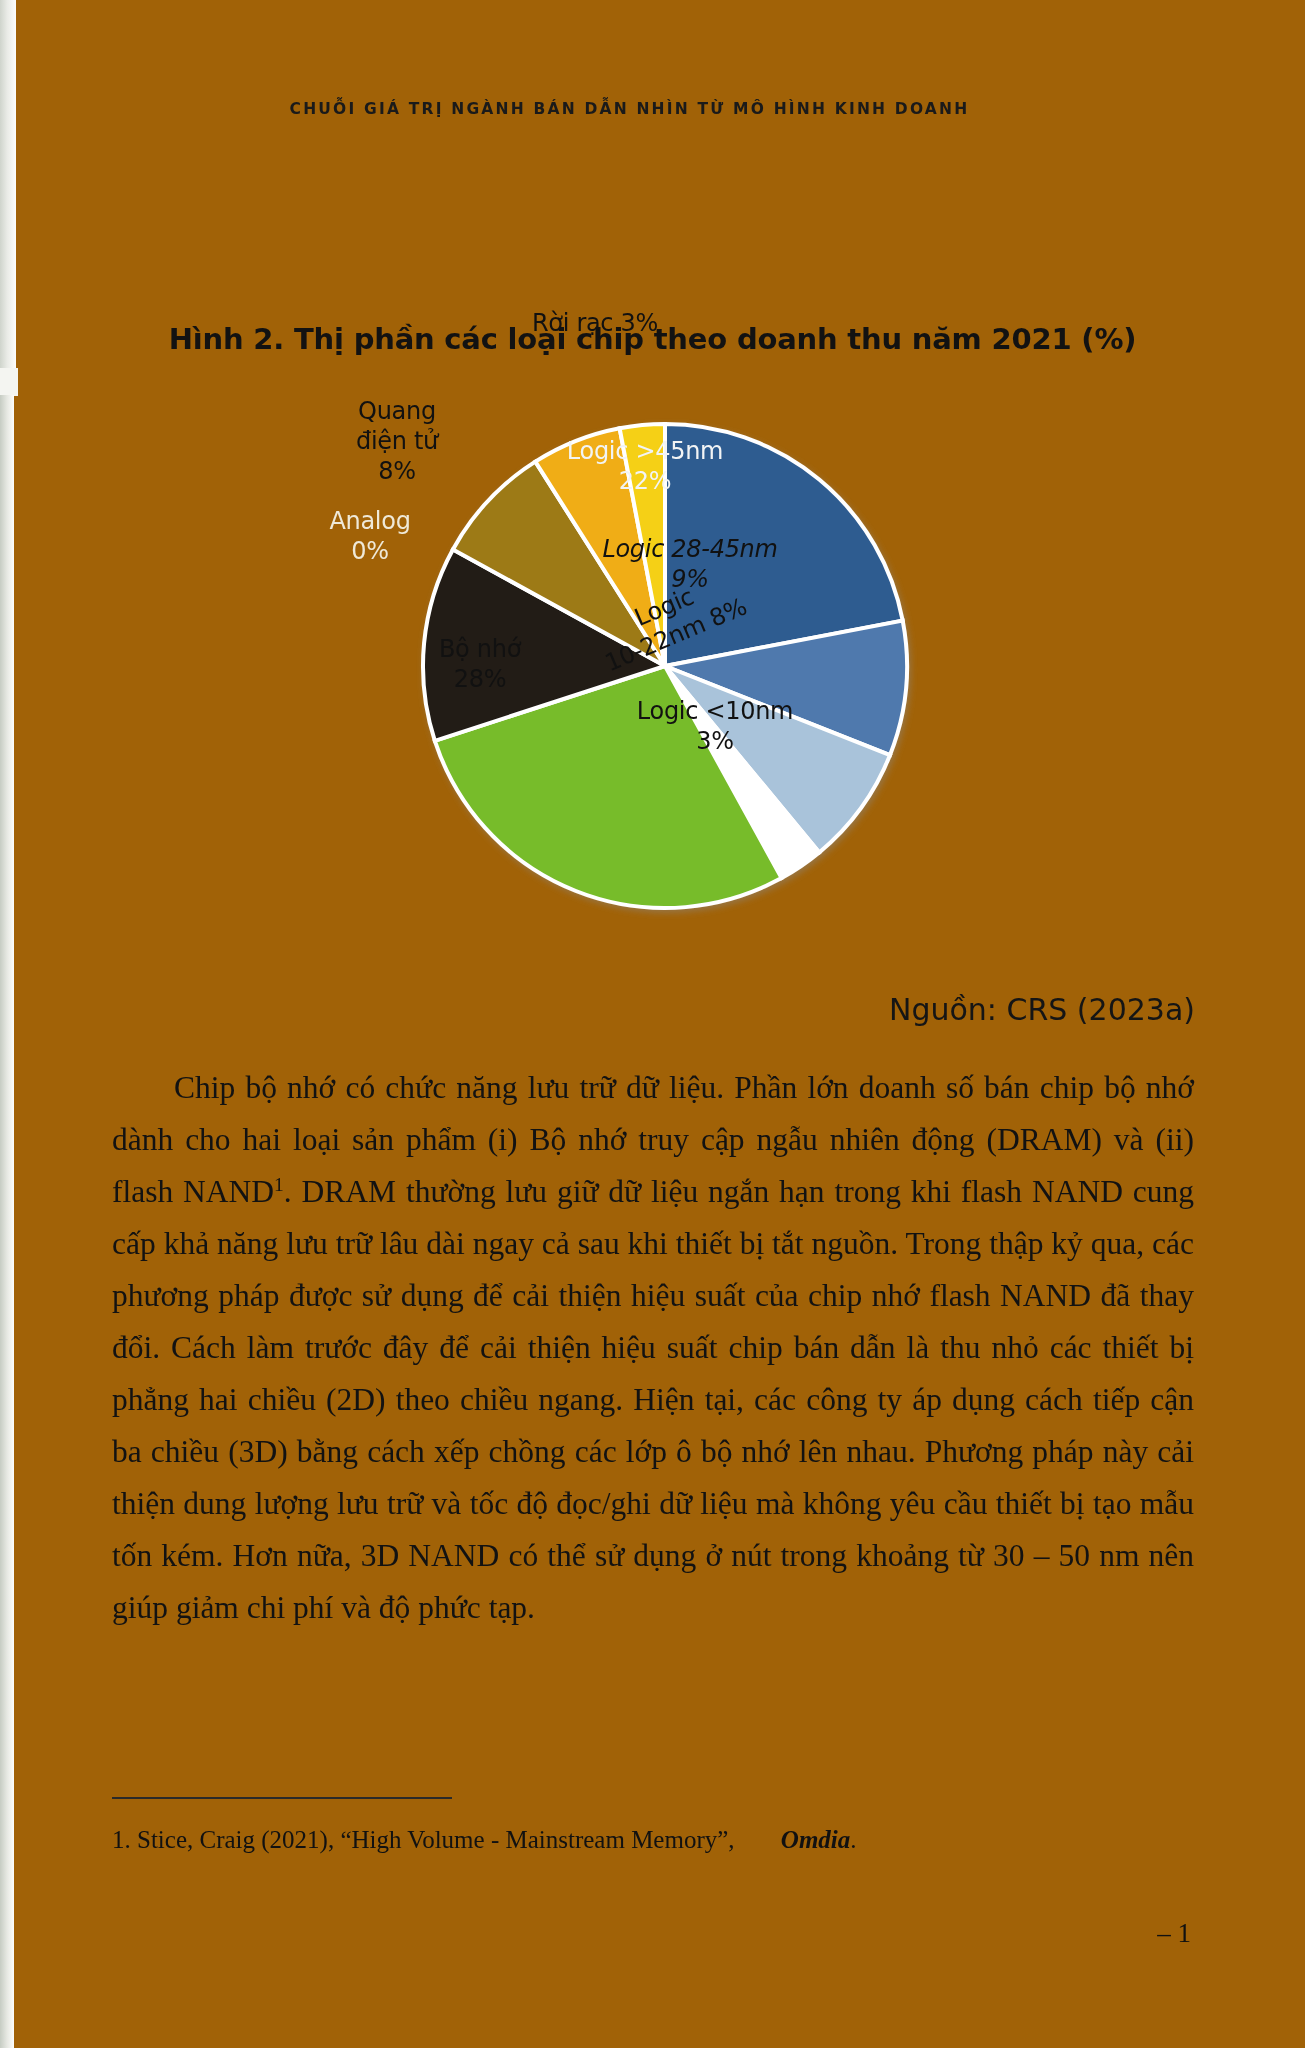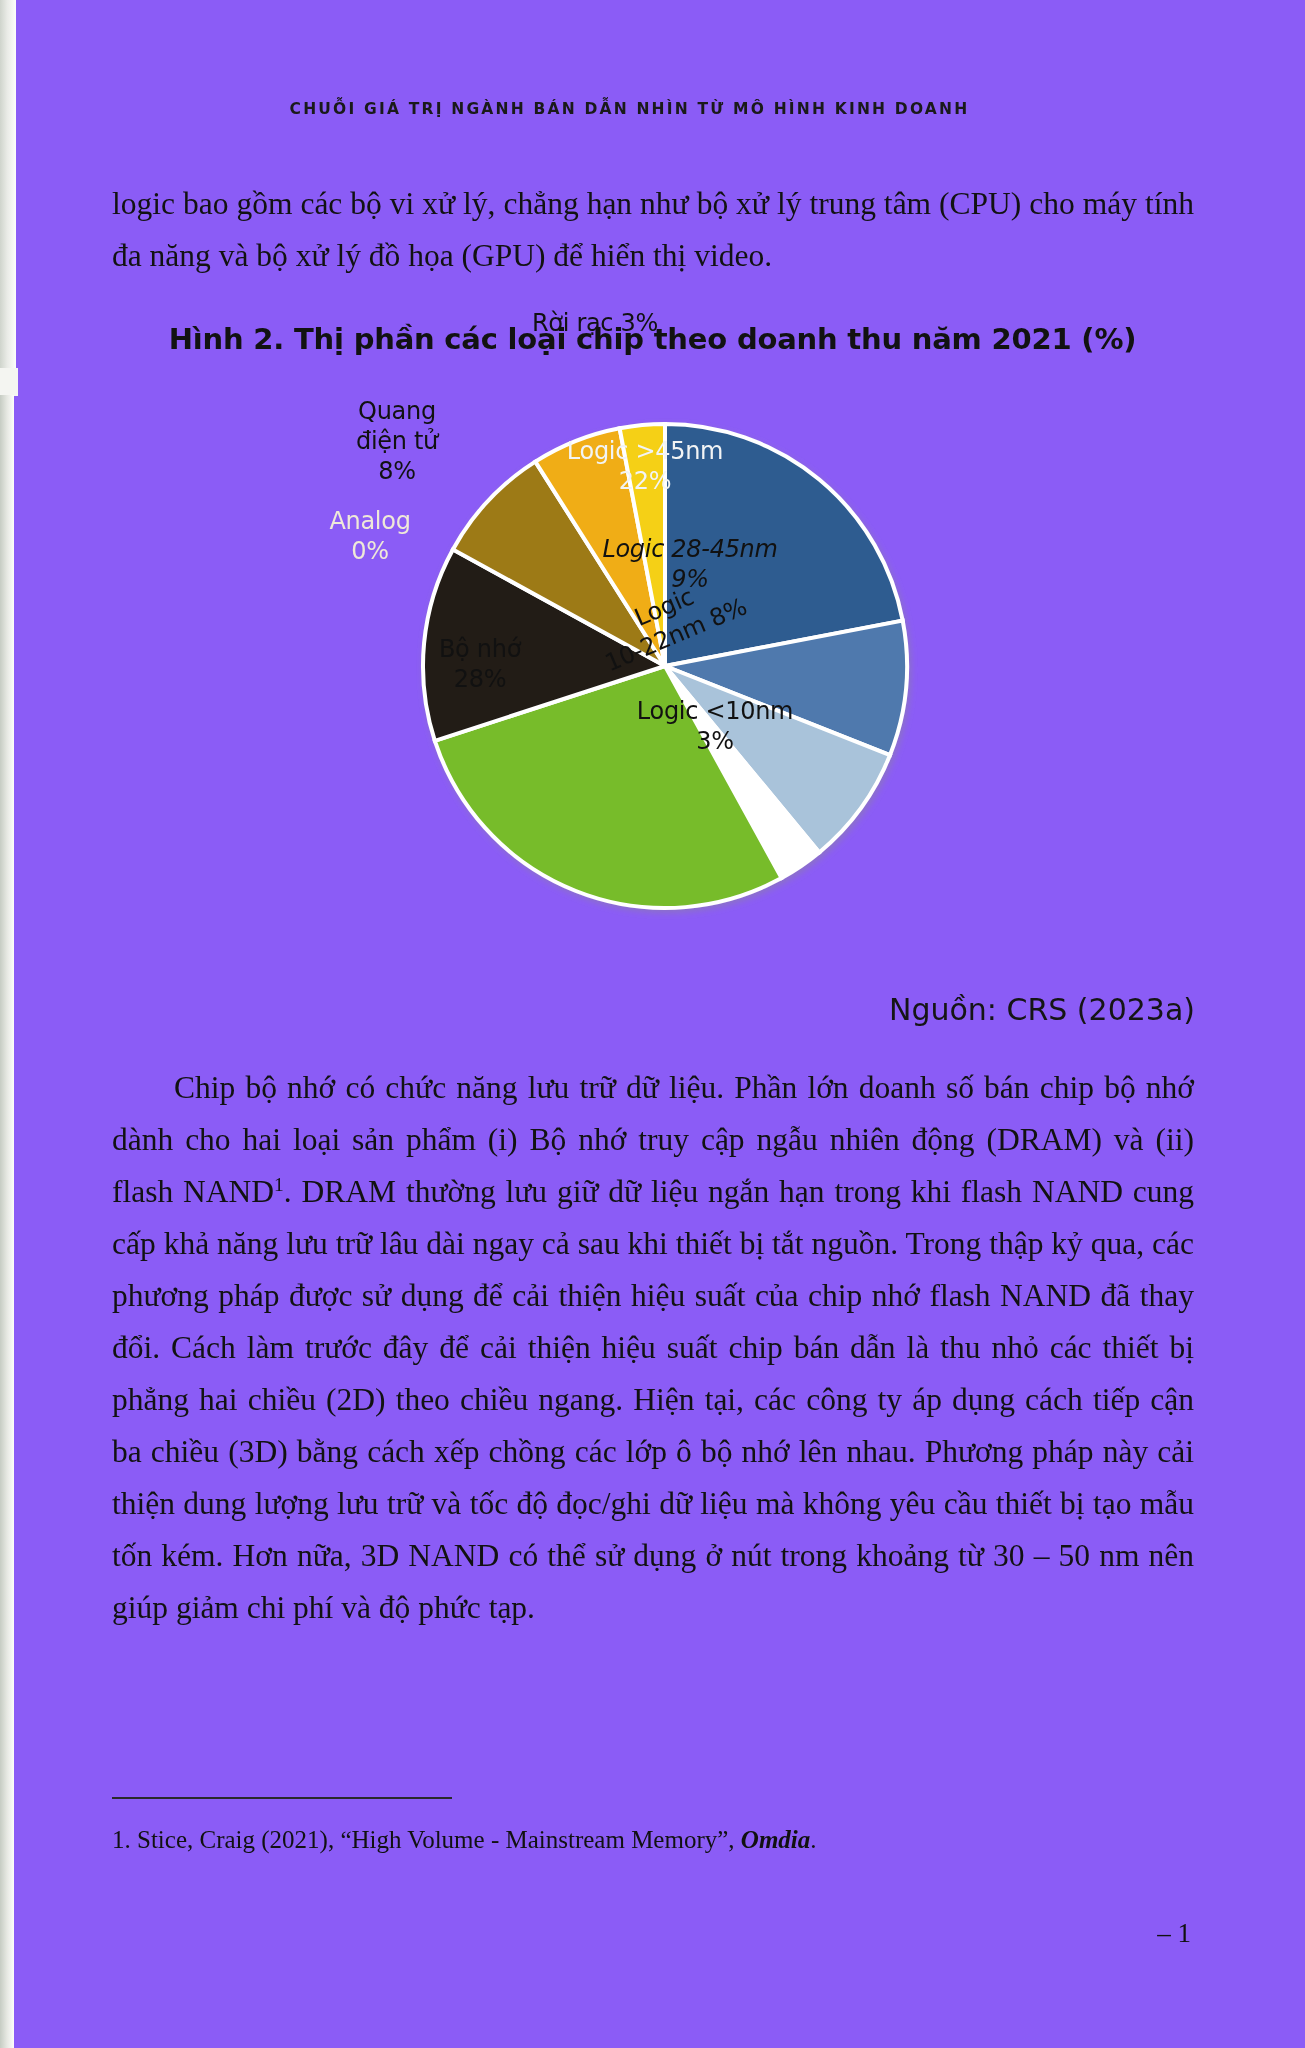--- a/index.html
+++ b/index.html
@@ -13,21 +13,21 @@
     font-family: "Liberation Serif", serif;
     color: #111111;
     position: relative;
     overflow: hidden;
   }
 
   
   #page {
     position: absolute;
     inset: 0;
-    background: #8b5cf6;
+    background: #a16207;
   }
 
   
   .scan-edge-top {
     position: absolute;
     left: 0; top: 0;
     width: 16px; height: 368px;
     background: linear-gradient(to right, #cfd4cc 0%, #e9ebe6 45%, #fdfdfb 100%);
   }
   .scan-edge-bot {
@@ -156,21 +156,21 @@
   #footnote {
     position: absolute;
     left: 112px;
     top: 1822px;
     width: 1000px;
     font-family: "Liberation Serif", serif;
     font-size: 25px;
     line-height: 36px;
     color: #111111;
   }
-  #footnote em { font-style: italic; font-weight: bold; }
+  #footnote em { font-style: italic; font-weight: bold; margin-left: 40px; }
 
   
   #page-number {
     position: absolute;
     right: 114px;
     top: 1918px;
     font-family: "Liberation Serif", serif;
     font-size: 27px;
     color: #111111;
   }
@@ -179,23 +179,20 @@
 <body>
 
 <div id="page">
 
   <div class="scan-edge-top"></div>
   <div class="scan-notch"></div>
   <div class="scan-edge-bot"></div>
 
   <div id="running-head">CHUỖI GIÁ TRỊ NGÀNH BÁN DẪN NHÌN TỪ MÔ HÌNH KINH DOANH</div>
 
-  <div class="body-block" id="intro-block">
-    <p>logic bao gồm các bộ vi xử lý, chẳng hạn như bộ xử lý trung tâm (CPU) cho máy tính đa năng và bộ xử lý đồ họa (GPU) để hiển thị video.</p>
-  </div>
 
   <div id="fig-title">Hình 2. Thị phần các loại chip theo doanh thu năm 2021 (%)</div>
 
   <div id="figure">
     <div id="pie-wrap">
 
       <svg id="pie-svg" width="560" height="580" viewBox="0 0 560 580">
         <defs>
           <filter id="softshadow" x="-20%" y="-20%" width="150%" height="150%">
             <feDropShadow dx="2" dy="3" stdDeviation="3" flood-color="#8c8c8c" flood-opacity="0.45"></feDropShadow>

